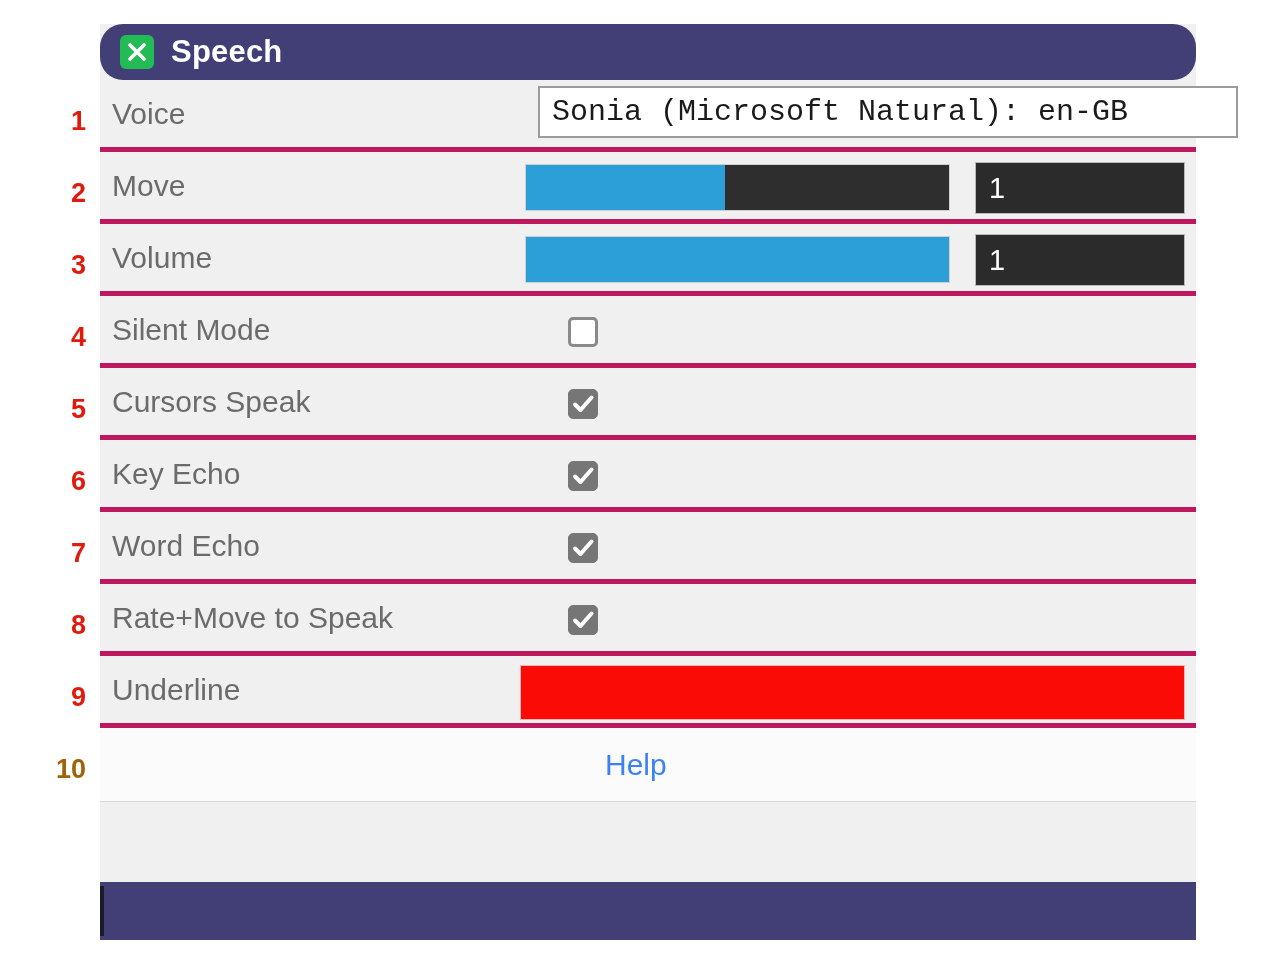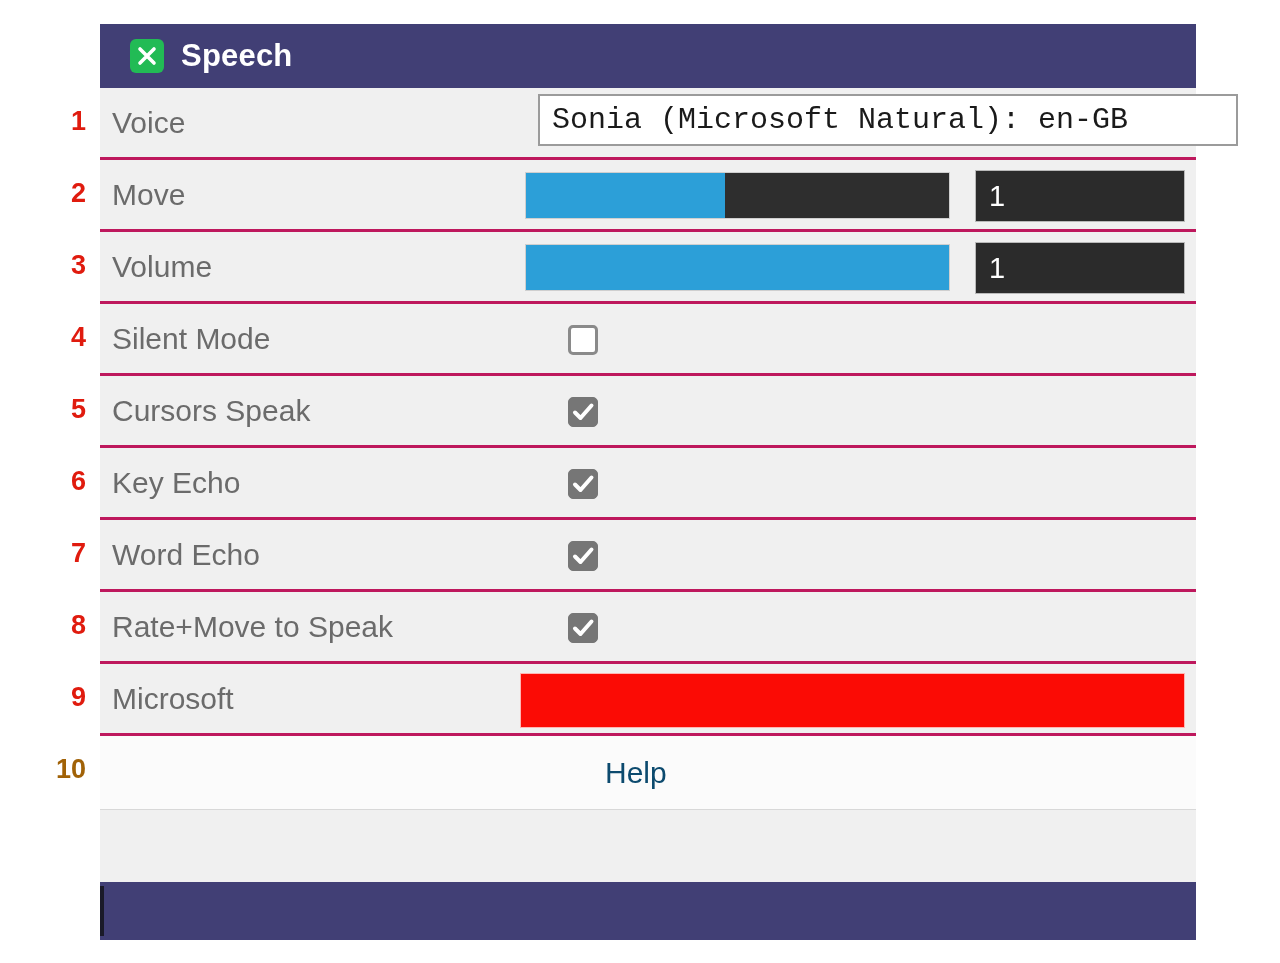--- a/index.html
+++ b/index.html
@@ -41,26 +41,27 @@
     top: 24px;
     width: 1096px;
     height: 916px;
     background: #f0f0f0;
     box-sizing: border-box;
   }
 
   
   #titlebar {
     position: relative;
-    height: 64px;
+    height: 56px;
     background: #413f75;
     display: flex;
     align-items: center;
-    padding-left: 30px;
-    box-sizing: border-box;
+    padding-left: 20px;
+    box-sizing: border-box;
+    border-radius: 23px;
   }
   #close-icon {
     width: 34px;
     height: 34px;
     border-radius: 6px;
     background: #22bb55;
     position: relative;
     flex: 0 0 auto;
   }
   #close-icon svg { display: block; }
@@ -73,21 +74,21 @@
     white-space: nowrap;
   }
 
   
   .row {
     position: relative;
     display: flex;
     align-items: center;
     height: 72px;
     background: #f0f0f0;
-    border-bottom: 3px solid #be185d;
+    border-bottom: 5px solid #be185d;
     box-sizing: border-box;
   }
   .row-label {
     width: 420px;
     flex: 0 0 420px;
     padding-left: 12px;
     box-sizing: border-box;
     color: #6b6b6b;
     font-size: 30px;
     white-space: nowrap;
@@ -191,21 +192,21 @@
   #help-row {
     height: 74px;
     background: #fbfbfb;
     display: flex;
     align-items: center;
     border-bottom: 1px solid #d8d8d8;
     box-sizing: border-box;
   }
   #help-link {
     margin-left: 505px;
-    color: #0c4a6e;
+    color: #3b82f6;
     font-size: 30px;
     cursor: pointer;
   }
 
   
   #footer-bar {
     position: absolute;
     left: 0px;
     bottom: 0px;
     width: 1096px;
@@ -322,21 +323,21 @@
       <div class="checkbox checked">
         <svg width="28" height="28" viewBox="0 0 28 28" aria-hidden="true">
           <path d="M6 14.5 L11.5 20 L22.5 7.5" stroke="#ffffff" stroke-width="4" fill="none" stroke-linecap="round" stroke-linejoin="round"></path>
         </svg>
       </div>
     </div>
   </div>
 
 
   <div class="row">
-    <div class="row-label">Microsoft</div>
+    <div class="row-label">Underline</div>
     <div class="row-control">
       <div id="underline-swatch" style="background: rgb(251, 11, 5);"></div>
     </div>
   </div>
 
   <div id="help-row">
     <span id="help-link">Help</span>
   </div>
 
   <div id="footer-bar" style="background: rgb(65, 63, 117);">

